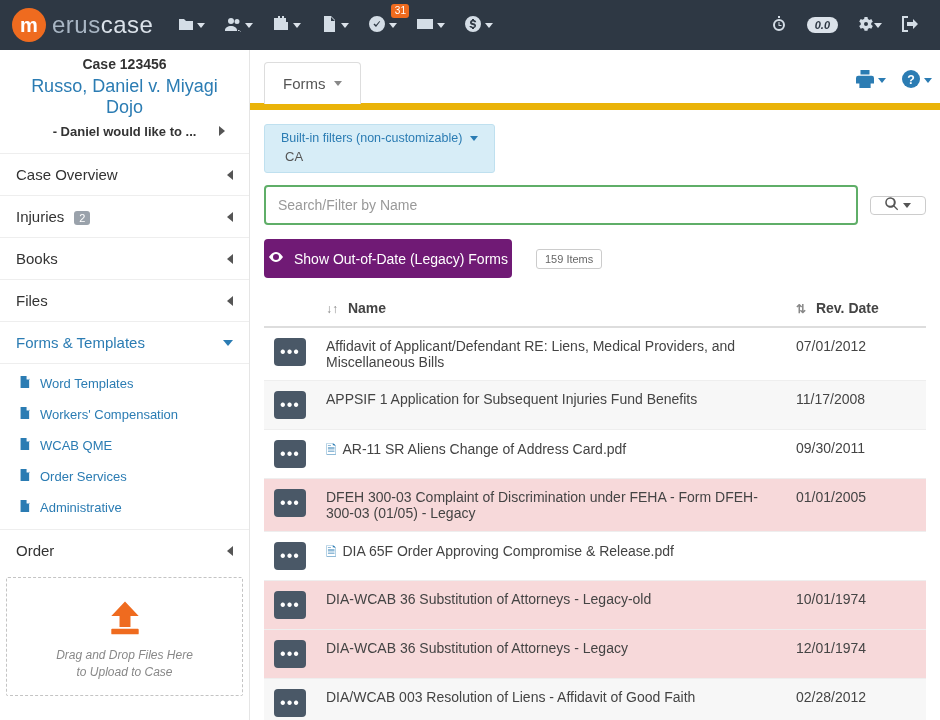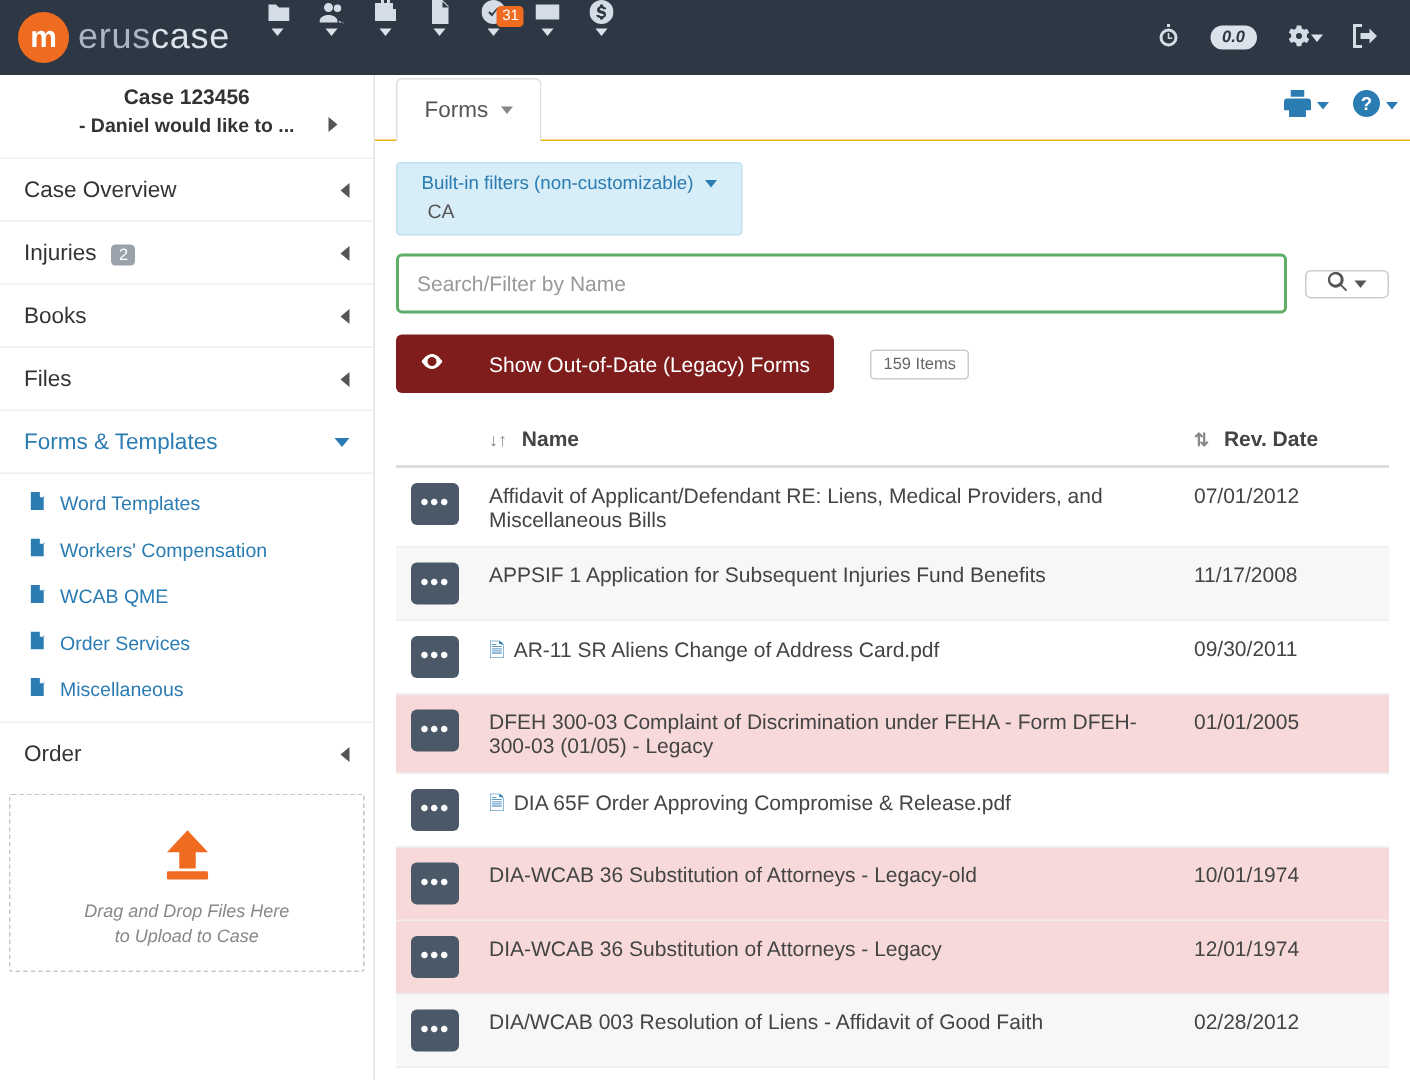--- a/index.html
+++ b/index.html
@@ -35,24 +35,23 @@
     margin-right: 6px;
   }
   .brand .logo-text { font-size: 24px; letter-spacing: 0.5px; }
   .brand .logo-text .light { color:#a9b6c4; font-weight:300; }
   .brand .logo-text .thin  { color:#dbe2ea; font-weight:300; }
 
   .nav-icons { display:flex; align-items:center; }
   .nav-icons .nav-item {
     padding: 0 10px;
     height: 50px;
-    display: flex; align-items: flex-start;
+    display: flex; align-items: center;
     cursor: pointer;
     position: relative;
-    flex-direction: column;
   }
   .nav-icons .nav-item svg { width: 16px; height: 16px; fill:#d4dde6; }
   .nav-icons .nav-item .caret { margin-left: 4px; }
   .nav-item .badge-notif {
     position: absolute;
     top: 4px; right: -2px;
     background: #ef6b1f;
     color: #fff;
     font-size: 10px;
     line-height: 14px;
@@ -145,23 +144,23 @@
     width:0; height:0; display:inline-block;
   }
   .chev-left  { border-top:5px solid transparent; border-bottom:5px solid transparent; border-right:6px solid #555; }
   .chev-right { border-top:5px solid transparent; border-bottom:5px solid transparent; border-left:6px solid #555; }
   .chev-down  { border-left:5px solid transparent; border-right:5px solid transparent; border-top:6px solid #2b7cb3; }
 
   
   .main { flex:1; display:flex; flex-direction:column; overflow:hidden; }
   .tabbar {
     display:flex; align-items:flex-end;
-    border-bottom:1px solid #eab308;
+    border-bottom:7px solid #eab308;
     padding-left:14px;
-    height:44px;
+    height:60px;
   }
   .tabbar .tab {
     border:1px solid #ddd;
     border-bottom:none;
     border-radius:4px 4px 0 0;
     padding:12px 18px;
     background:#fff;
     font-size:15px; color:#555;
     display:flex; align-items:center;
     cursor:pointer;
@@ -207,29 +206,28 @@
     border:1px solid #ccc;
     border-radius:4px;
     padding:0 14px;
     display:flex; align-items:center;
     background:#fff; cursor:pointer; color:#555;
   }
   .searchrow .search-btn svg{ width:14px; height:14px; fill:#555; margin-right:4px; }
 
   .legacy-row{ display:flex; align-items:center; margin-bottom:12px; }
   .legacy-btn{
-    background:#7f1d1d;
+    background:#701a75;
     color:#fff;
     border:none;
     border-radius:4px;
-    padding:10px 16px;
+    padding:10px 4px;
     display:flex; align-items:center;
     font-size:14px;
     cursor:pointer;
-    gap:20px;
   }
   .legacy-btn svg{ width:16px; height:16px; fill:#fff; margin-right:10px; }
   .items-pill{
     margin-left:24px;
     border:1px solid #ccc;
     border-radius:3px;
     padding:3px 8px;
     font-size:11px;
     color:#666;
     background:#fff;
@@ -399,20 +397,21 @@
           </svg></span>
     </div>
   </div>
 </div>
 
 <div class="app">
 
   <div class="sidebar">
     <div class="case-header">
       <div class="case-number">Case 123456</div>
+      <div class="case-title">Russo, Daniel v. Miyagi Dojo</div>
       <div class="case-subrow">
         <span>- Daniel would like to ...</span>
         <span class="chev chev-right"></span>
       </div>
     </div>
 
     <div class="side-section">
       <span class="lbl">Case Overview</span>
       <span class="chev-left"></span>
     </div>
@@ -458,21 +457,21 @@
         <div class="sub-item">
           <span><svg viewBox="0 0 12 14">
               <use href="#i-file"></use>
             </svg></span>
           <span>Order Services</span>
         </div>
         <div class="sub-item">
           <span><svg viewBox="0 0 12 14">
               <use href="#i-file"></use>
             </svg></span>
-          <span>Miscellaneous</span>
+          <span>Administrative</span>
         </div>
       </div>
 
     <div class="side-section">
       <span class="lbl">Order</span>
       <span class="chev-left"></span>
     </div>
 
     <div class="dropzone">
       <span>

